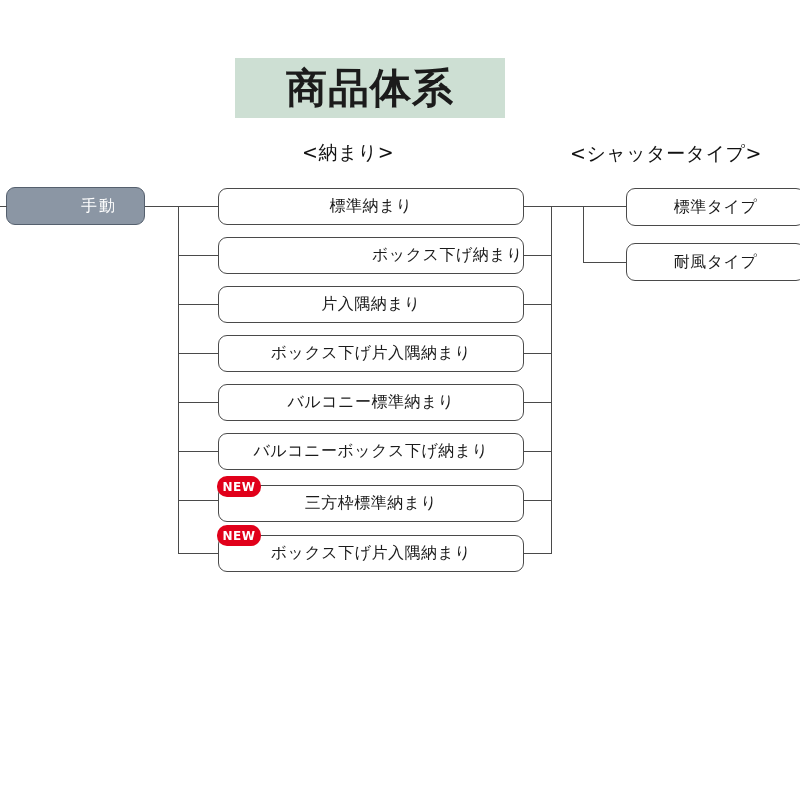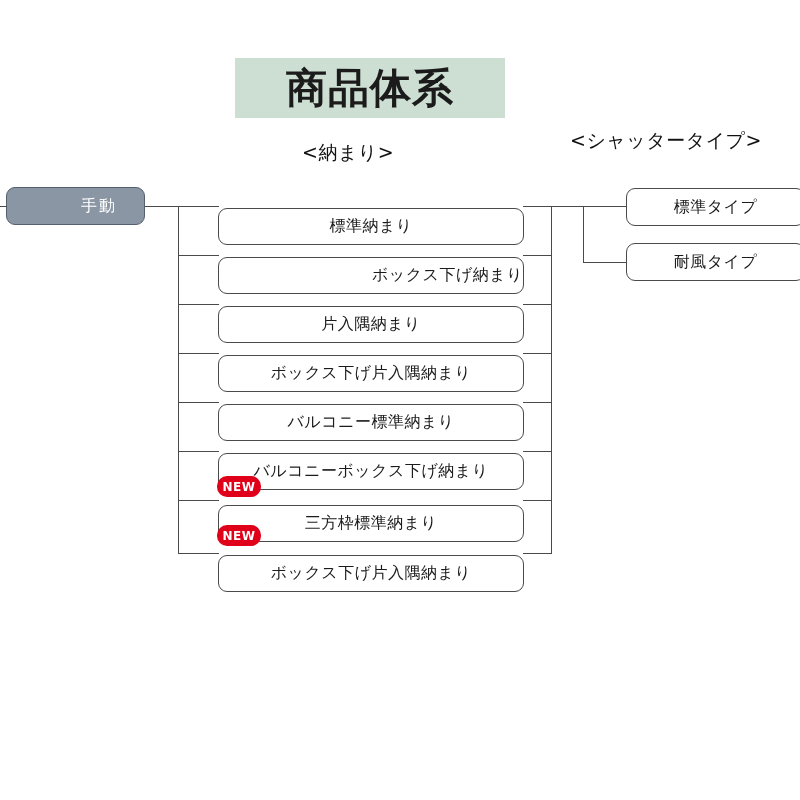--- a/index.html
+++ b/index.html
@@ -46,21 +46,21 @@
   
   .col-header {
     position: absolute;
     font-size: 19px;
     font-weight: normal;
     color: #111111;
     white-space: nowrap;
     letter-spacing: 0.5px;
   }
   #hdr-osamari { left: 302px; top: 140px; }
-  #hdr-shutter { left: 570px; top: 128px; }
+  #hdr-shutter { left: 570px; top: 141px; }
 
   
   .root-node {
     position: absolute;
     left: 6px;
     top: 187px;
     width: 139px;
     height: 38px;
     background: #8b96a4;
     border: 1px solid #55606e;
@@ -92,21 +92,20 @@
     font-size: 16px;
     color: #1b1b1b;
     letter-spacing: 0.5px;
     white-space: nowrap;
   }
 
   .left-box {
     left: 218px;
     width: 306px;
     height: 37px;
-    margin-top: 20px;
   }
   .right-box {
     left: 626px;
     width: 179px;
     height: 38px;
   }
 
   
   .new-badge {
     position: absolute;

